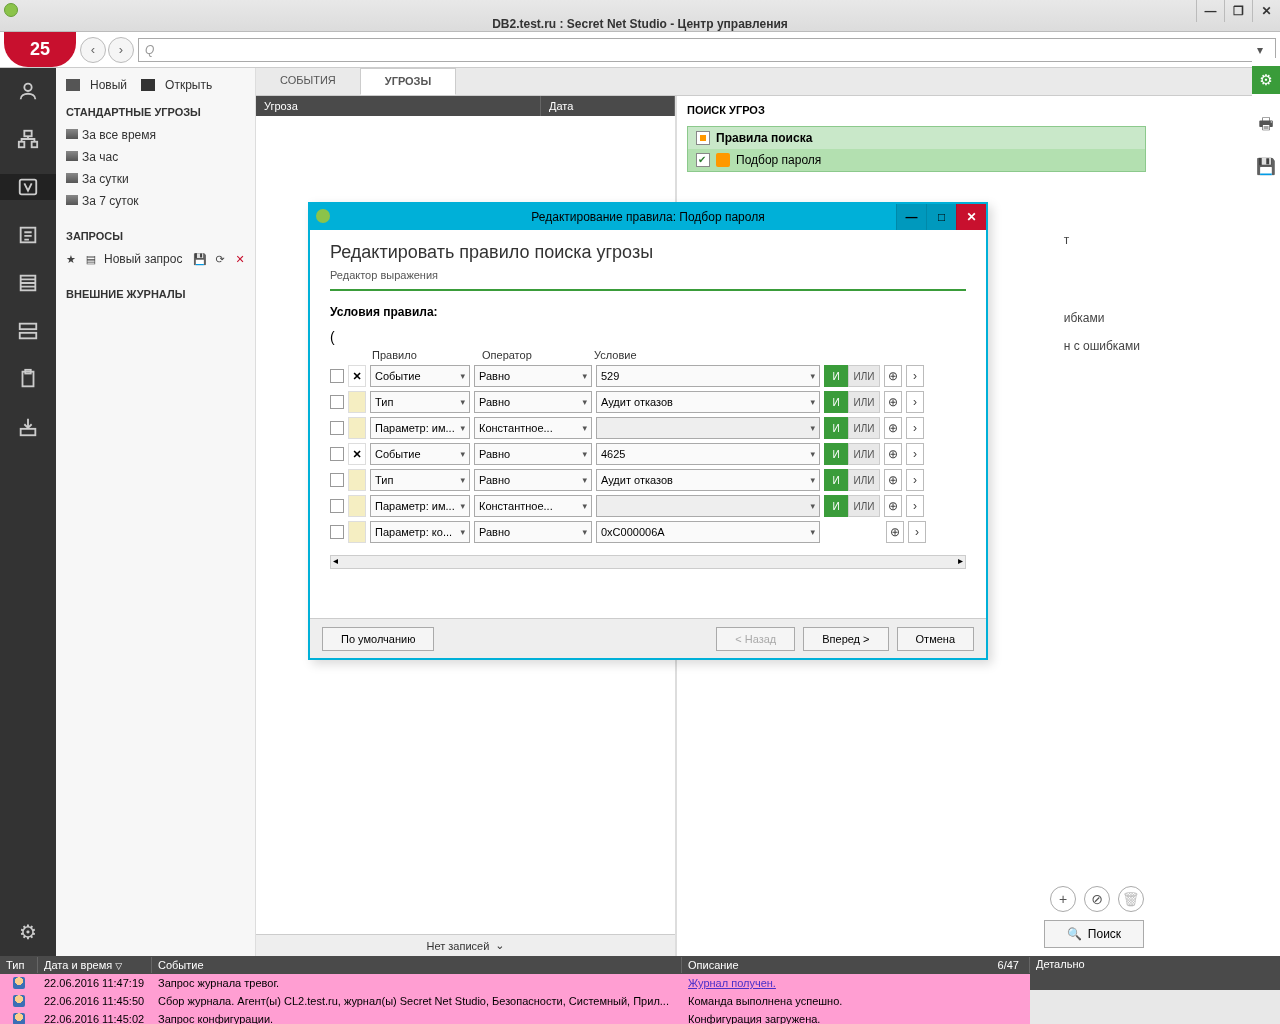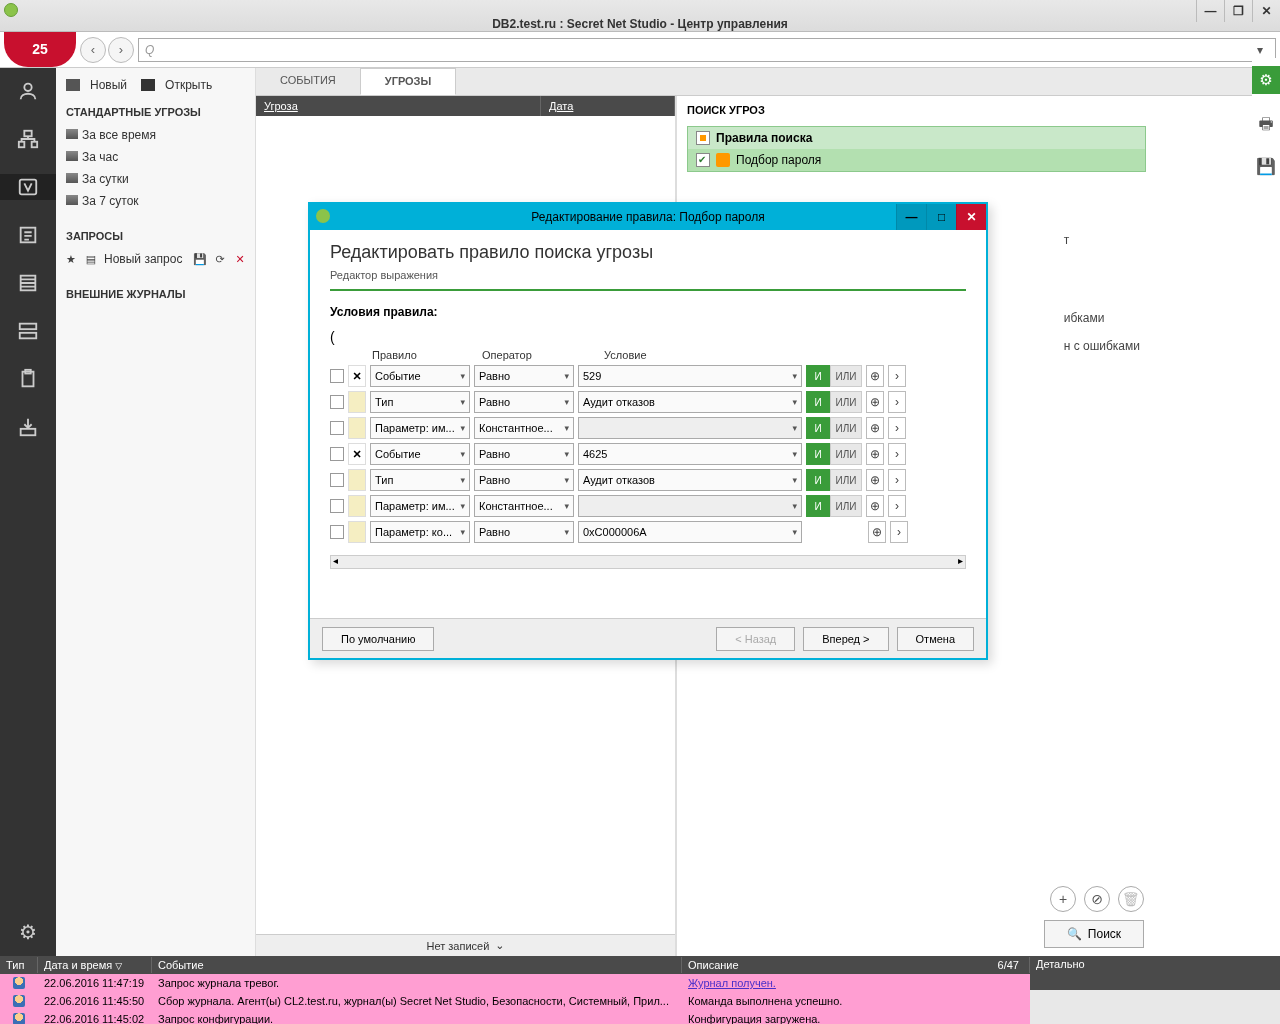--- a/index.html
+++ b/index.html
@@ -6,21 +6,21 @@
 html, body { width: 1280px; height: 1024px; overflow: hidden; background: #fff; }
 
 
 .os-titlebar { height: 32px; background: linear-gradient(#e8e8e8,#dcdcdc); display:flex; align-items:flex-end; justify-content:center; position:relative; font-size:12px; color:#333; border-bottom:1px solid #bbb;font-weight:bold;}
 .os-titlebar .wincontrols { position:absolute; right:0; top:0; display:flex; }
 .os-titlebar .winbtn { width:28px; height:22px; display:flex; align-items:center; justify-content:center; border-left:1px solid #bbb; font-size:12px; cursor:default;}
 .os-titlebar .appicon { position:absolute; left:4px; top:3px; width:14px; height:14px; background:#8bc34a; border-radius:50%; border:1px solid #689f38;}
 
 
 .topnav { height: 36px; background:#fff; display:flex; align-items:center; border-bottom:1px solid #ccc; padding:0 4px; gap:4px;}
-.redchip { background:#c8102e; color:#fff; width:72px; height:36px; margin-top:-1px; border-bottom-left-radius:24px; border-bottom-right-radius:24px; display:flex; align-items:center; justify-content:center; font-size:14px; font-weight:bold;}
+.redchip { background:#c8102e; color:#fff; width:72px; height:36px; margin-top:-1px; border-bottom-left-radius:24px; border-bottom-right-radius:24px; display:flex; align-items:center; justify-content:center; font-size:18px; font-weight:bold;}
 .navbtns { display:flex; gap:2px;}
 .circlebtn { width:26px; height:26px; border:1px solid #bbb; border-radius:50%; display:flex; align-items:center; justify-content:center; font-size:13px; color:#666; background:#f5f5f5;}
 .addr { flex:1; height:24px; border:1px solid #aaa; display:flex; align-items:center; padding:0 6px; font-size:12px; color:#555;}
 .addr .q { font-style:italic; color:#999;}
 .addr-dd { width:18px; text-align:center; color:#555;}
 
 
 .app-body { display:flex; height: calc(1024px - 22px - 36px - 48px - 30px); }
 .rail { width:56px; background:#333; display:flex; flex-direction:column; align-items:center; padding-top:10px; gap:22px;}
 .rail .ricon { width:30px; height:26px; color:#ccc; display:flex; align-items:center; justify-content:center; font-size:18px;}
@@ -35,21 +35,21 @@
 .sb-item { padding:4px 10px 4px 26px; position:relative;}
 .sb-item::before { content:""; position:absolute; left:10px; top:5px; width:12px; height:10px; background:linear-gradient(#888,#555);}
 .sb-row-tools { display:flex; align-items:center; gap:6px; padding:4px 8px;}
 .smicon { width:14px; height:14px; display:flex; align-items:center; justify-content:center; font-size:11px; color:#444;}
 
 
 .center { flex:1; display:flex; flex-direction:column; background:#fff; position:relative;}
 .tabs { display:flex; background:#eaeaea; height:28px; border-bottom:1px solid #ccc; font-size:11px;}
 .tab { padding:6px 24px; color:#555;}
 .tab.active { background:#fff; border:1px solid #ccc; border-bottom-color:#fff; font-weight:600;}
-.gridhead { display:flex; background:#4a4a4a; color:#fff; font-size:11px;text-decoration:underline;}
+.gridhead { display:flex; background:#4a4a4a; color:#fff; font-size:11px;}
 .gridhead div { padding:4px 8px; border-right:1px solid #666;}
 .gh1{width:285px;} .gh2{flex:1;}
 .noresults { padding:10px; font-size:12px; color:#444;}
 .footer-norec { height:22px; background:#eee; border-top:1px solid #ccc; display:flex; align-items:center; justify-content:center; font-size:11px; color:#333; gap:6px;}
 
 
 .rightpanel { width:480px; border-left:1px solid #ddd; padding:8px 10px; font-size:12px; position:relative; background:#fff;}
 .rp-title { font-weight:bold; font-size:11px; margin-bottom:10px;}
 .rp-rulesbox { border:1px solid #8cc98c;}
 .rp-rulesbox .rphead { background:#c9e8c9; padding:4px 8px; font-weight:bold; display:flex; align-items:center; gap:6px;}
@@ -73,28 +73,28 @@
 .dlg-title .dicon{ position:absolute; left:6px; top:5px; width:14px; height:14px; background:#8bc34a; border-radius:50%;}
 .dlg-ctrls { position:absolute; right:0; top:0; display:flex;}
 .dlg-ctrls div { width:30px; height:26px; display:flex; align-items:center; justify-content:center; font-size:12px; font-weight:bold; border-left:1px solid rgba(0,0,0,0.1);}
 .dlg-ctrls .close { background:#c8102e; color:#fff;}
 .dlg-body { padding:12px 20px 8px; flex:1; display:flex; flex-direction:column;}
 .dlg-h1 { font-size:18px; color:#333; margin-bottom:6px;}
 .dlg-sub { font-size:11px; color:#555; margin-bottom:8px;}
 .dlg-hr { height:2px; background:#3a9c3a; margin-bottom:14px;}
 .dlg-sec { font-weight:bold; font-size:12px; margin-bottom:10px;}
 .rulehdr { display:flex; font-size:11px; color:#333; margin-bottom:4px;}
-.rulehdr .c0{width:42px;} .rulehdr .c1{width:110px;} .rulehdr .c2{width:112px;} .rulehdr .c3{width:230px;margin-left:10px;}
+.rulehdr .c0{width:42px;} .rulehdr .c1{width:110px;} .rulehdr .c2{width:112px;} .rulehdr .c3{width:230px;}
 .rulerow { display:flex; align-items:center; gap:4px; margin-bottom:4px; font-size:11px;}
 .chkbox { width:14px; height:14px; border:1px solid #999; background:#fff;}
 .handle { width:18px; height:22px; background:#f5eec2; border:1px solid #ddd;}
 .handle.x { background:#fff; display:flex; align-items:center; justify-content:center; font-weight:bold;}
 .dd { height:22px; border:1px solid #aaa; background:#fafafa; display:flex; align-items:center; padding:0 4px; position:relative;}
 .dd::after { content:"▾"; position:absolute; right:4px; font-size:9px; color:#555;}
-.dd.w1{width:100px;} .dd.w2{width:100px;} .dd.w3{width:224px;}
+.dd.w1{width:100px;} .dd.w2{width:118px;} .dd.w3{width:224px;}
 .dd.disabled { background:#eee; color:#aaa;}
 .andor { display:flex;}
 .andor .a { width:24px; height:22px; background:#3a9c3a; color:#fff; display:flex; align-items:center; justify-content:center; font-size:10px;}
 .andor .o { width:32px; height:22px; background:#e8e8e8; color:#555; display:flex; align-items:center; justify-content:center; font-size:10px; border:1px solid #ccc;}
 .rowbtn { width:18px; height:22px; border:1px solid #bbb; display:flex; align-items:center; justify-content:center; font-size:12px; color:#444; background:#fff;}
 .dlg-scroll { height:14px; background:#eee; border:1px solid #ccc; margin-top:8px; position:relative;}
 .dlg-scroll::before{content:"◂"; position:absolute; left:2px; top:-1px; font-size:10px;}
 .dlg-scroll::after{content:"▸"; position:absolute; right:2px; top:-1px; font-size:10px;}
 .dlg-foot { height:40px; border-top:1px solid #ccc; background:#eee; display:flex; align-items:center; padding:0 12px; gap:8px;}
 .dlg-foot .btn { height:24px; padding:0 18px; border:1px solid #aaa; background:#f5f5f5; font-size:11px; display:flex; align-items:center;}

